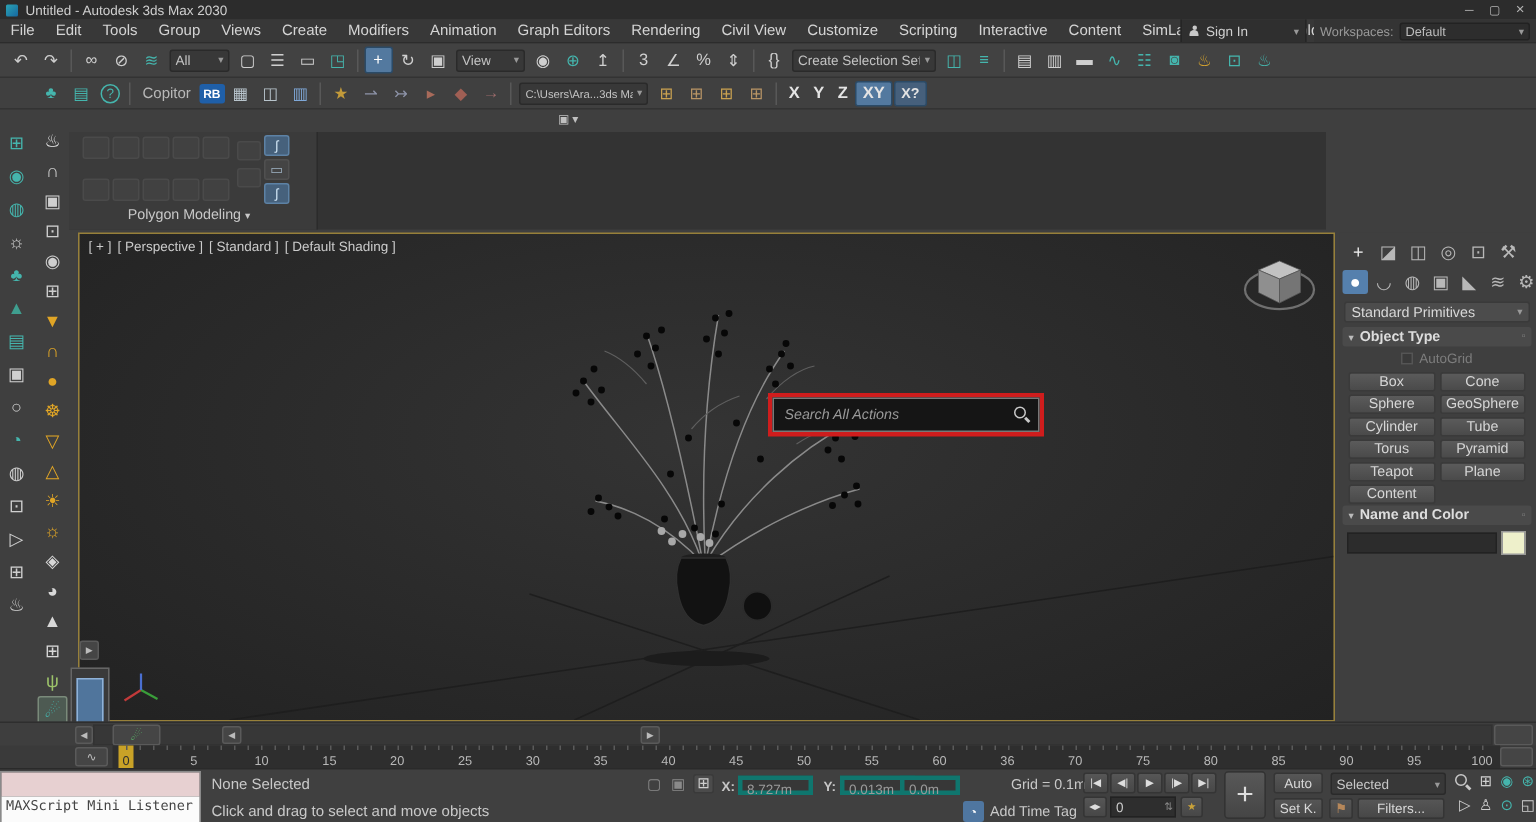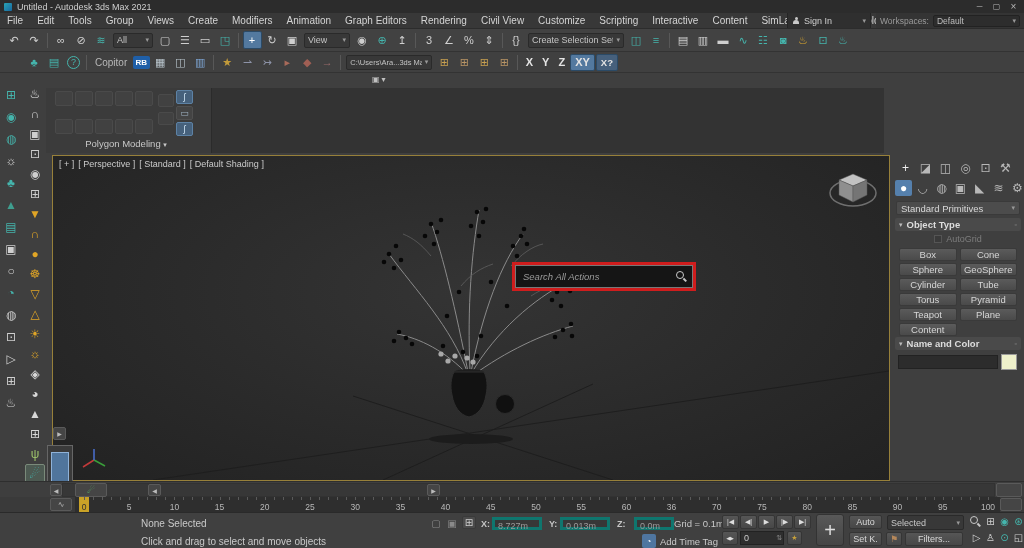--- a/index.html
+++ b/index.html
@@ -124,21 +124,21 @@
   #timetag-icon{position:absolute;left:642px;top:21px;width:14px;height:14px;background:#4f76a0;border-radius:2px;display:flex;align-items:center;justify-content:center;color:#fff;font-size:8px;}
   #bigkey-btn{position:absolute;left:816px;top:1px;width:28px;height:32px;background:linear-gradient(#585858,#454545);border:1px solid #333;border-radius:3px;color:#dedede;font-size:20px;display:flex;align-items:center;justify-content:center;}
 </style>
 </head>
 <body>
 
 <div id="stage">
 
   <div class="abs" id="titlebar">
     <span id="app-logo"></span>
-    <span>Untitled - Autodesk 3ds Max 2021</span>
+    <span>Untitled - Autodesk 3ds Max 2030</span>
     <span id="win-controls">
       <span class="win-btn">─</span>
       <span class="win-btn">▢</span>
       <span class="win-btn" style="font-size:10px;">×</span>
     </span>
   </div>
 
   <div class="abs" id="menubar">
     <span id="menu-items" style="display:flex;">
         <span class="menu-item">File</span>
@@ -624,31 +624,35 @@
         <span class="ruler-num" style="left: 732.2px;">80</span>
         <span class="ruler-num" style="left: 777.4px;">85</span>
         <span class="ruler-num" style="left: 822.6px;">90</span>
         <span class="ruler-num" style="left: 867.8px;">95</span>
         <span class="ruler-num" style="left: 913px;">100</span>
       </div>
     <span class="mini-btn" style="left:1000px;top:1px;width:22px;height:13px;"></span>
   </div>
 
   <div class="abs" id="statusbar">
+    <div id="maxscript-box">
+      <div id="maxscript-top"></div>
+      <div id="maxscript-bottom">MAXScript Mini Listener</div>
+    </div>
     <span class="status-text" style="left:141px;top:5px;">None Selected</span>
     <span class="status-text" style="left:141px;top:23px;">Click and drag to select and move objects</span>
     <span class="dim-icon" style="left:429px;top:4px;">▢</span>
     <span class="dim-icon" style="left:445px;top:4px;">▣</span>
     <span class="dim-icon" style="left:462px;top:3px;color:#cfcfcf;background:#4b4b4b;border:1px solid #3a3a3a;border-radius:2px;">⊞</span>
     <span class="coord-label" style="left:481px;top:6px;">X:</span>
     <span class="coord-field" style="left:492px;top:4px;width:50px;">8.727m</span>
     <span class="coord-label" style="left:549px;top:6px;">Y:</span>
     <span class="coord-field" style="left:560px;top:4px;width:50px;">0.013m</span>
     <span class="coord-label" style="left:617px;top:6px;">Z:</span>
-    <span class="coord-field" style="left:634px;top:4px;width:40px;">0.0m</span>
+    <span class="coord-field" style="left:600px;top:4px;width:40px;">0.0m</span>
     <span class="status-text" style="left:674px;top:5px;font-size:9.5px;">Grid = 0.1m</span>
     <span id="timetag-icon">◔</span>
     <span class="status-text" style="left:660px;top:23px;font-size:9.5px;">Add Time Tag</span>
 
     <div id="pb-row1">
         <span class="pb-btn">|◀</span>
         <span class="pb-btn">◀|</span>
         <span class="pb-btn">▶</span>
         <span class="pb-btn">|▶</span>
         <span class="pb-btn">▶|</span>

